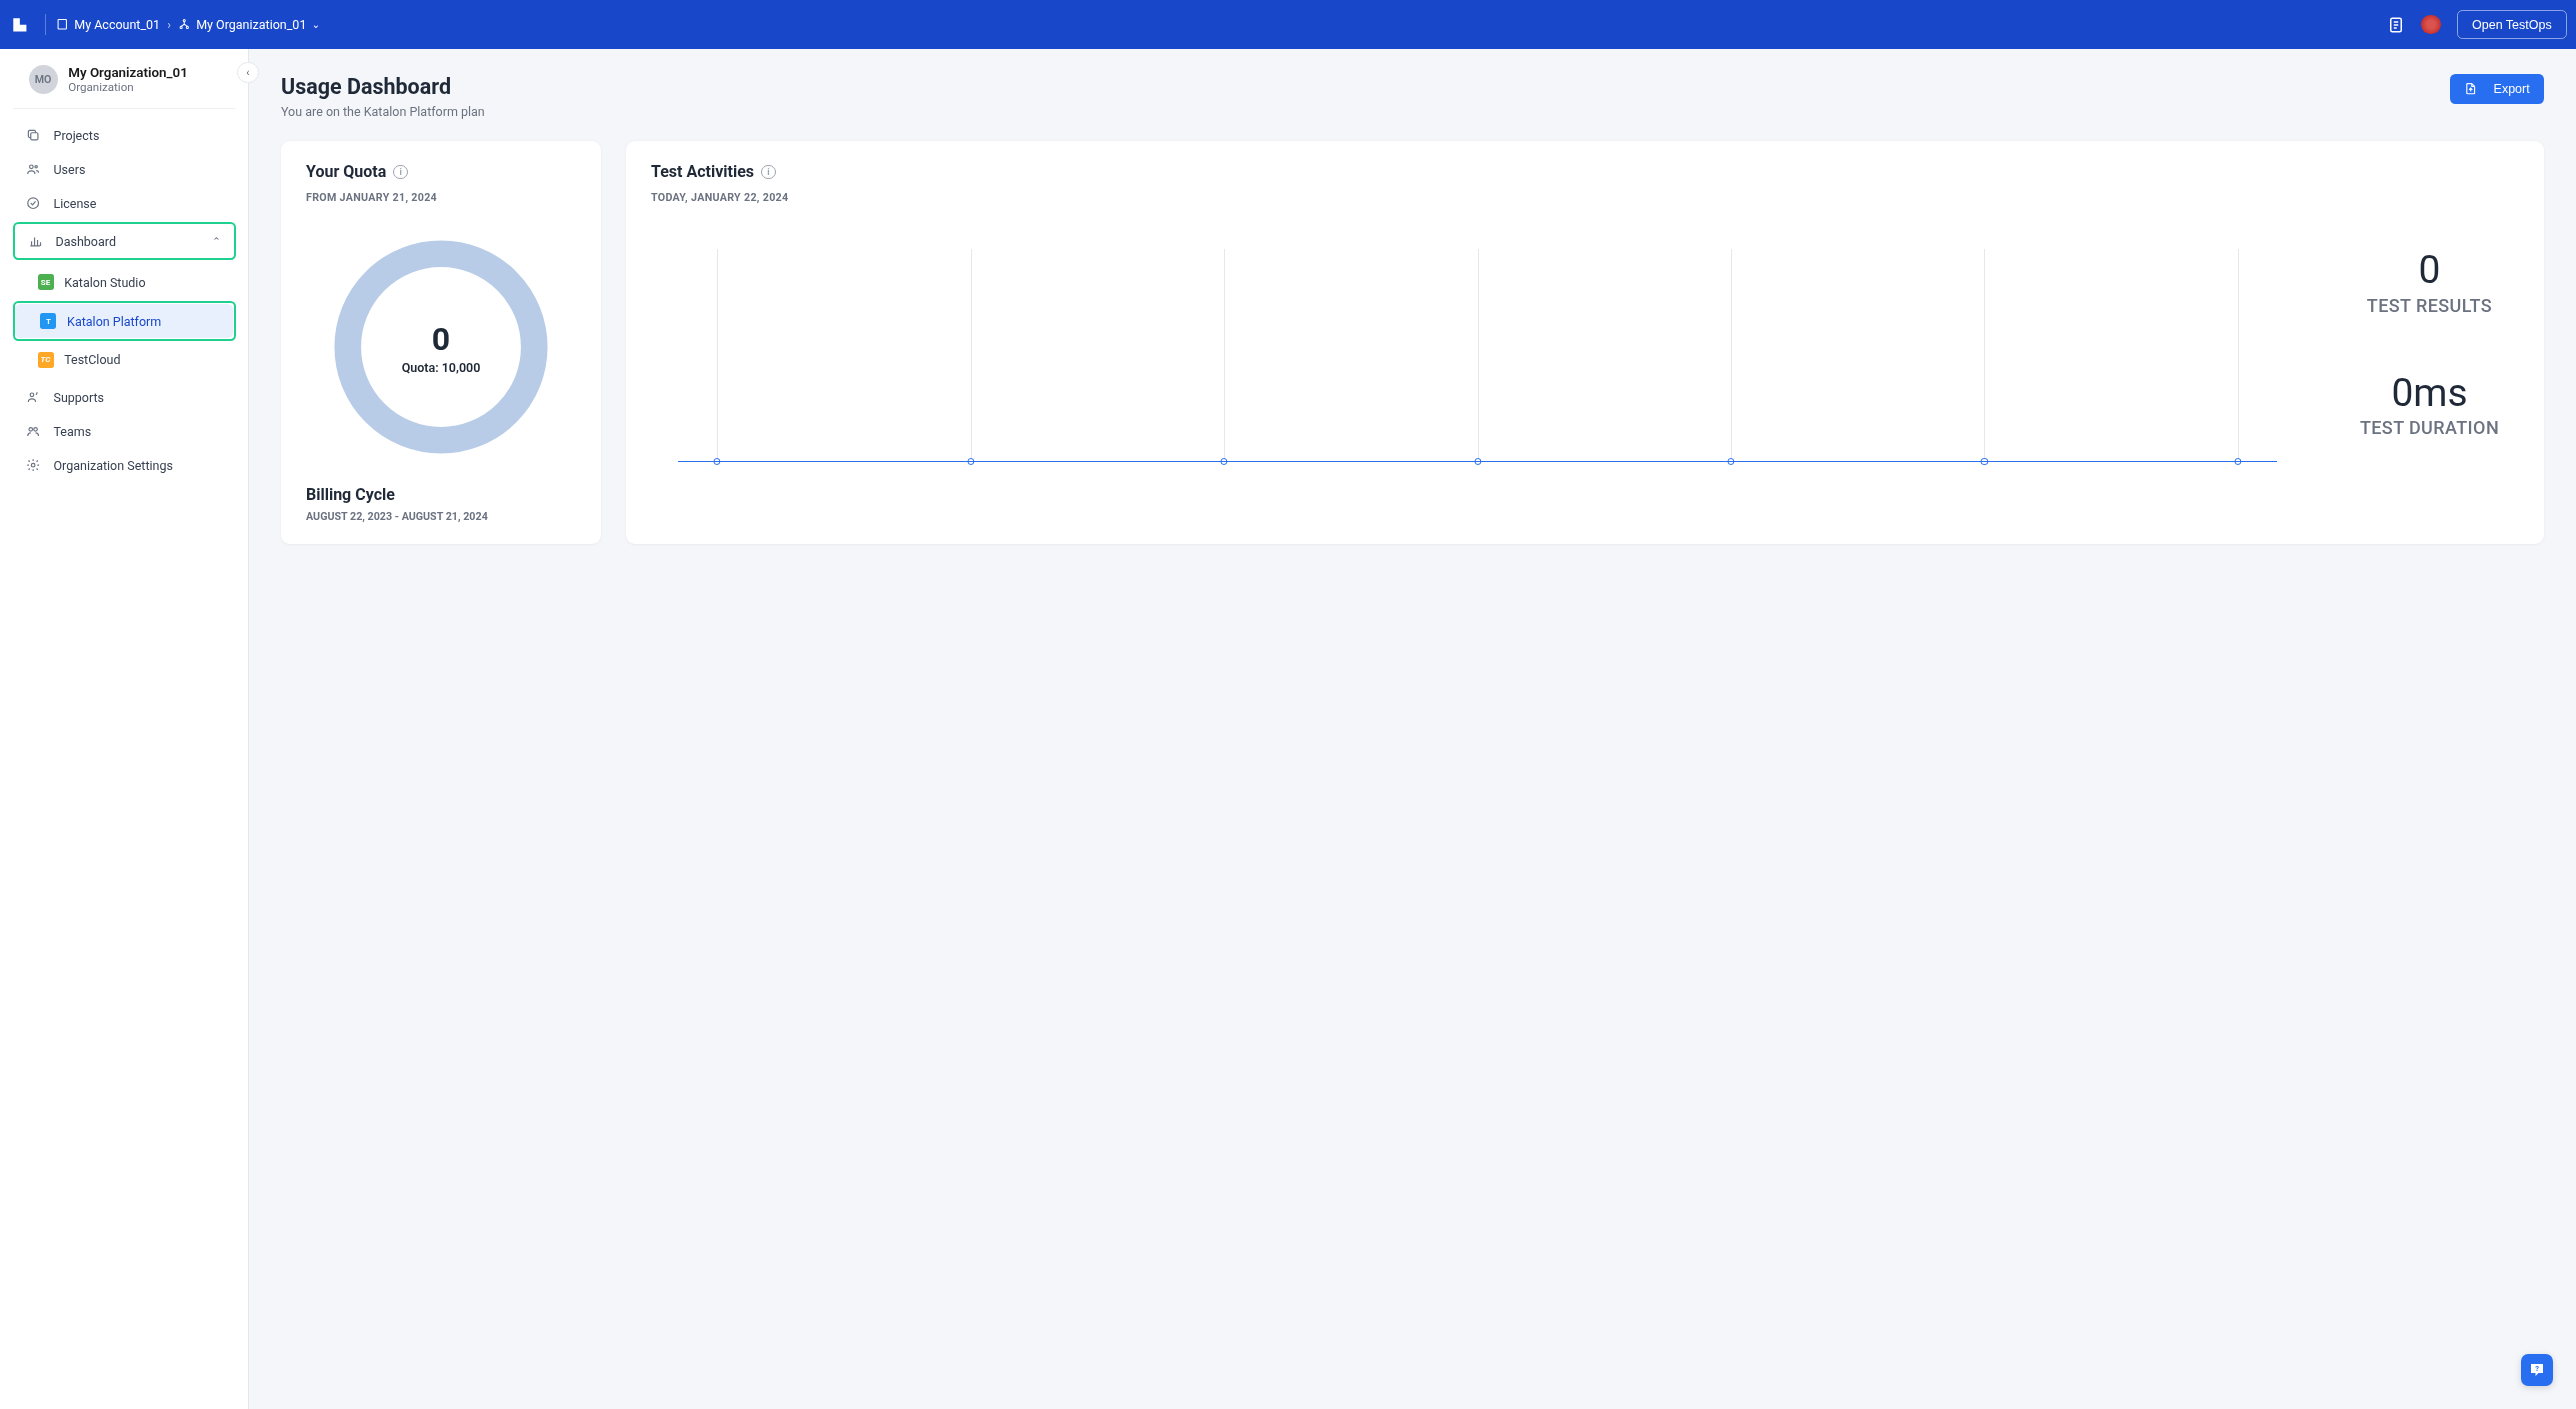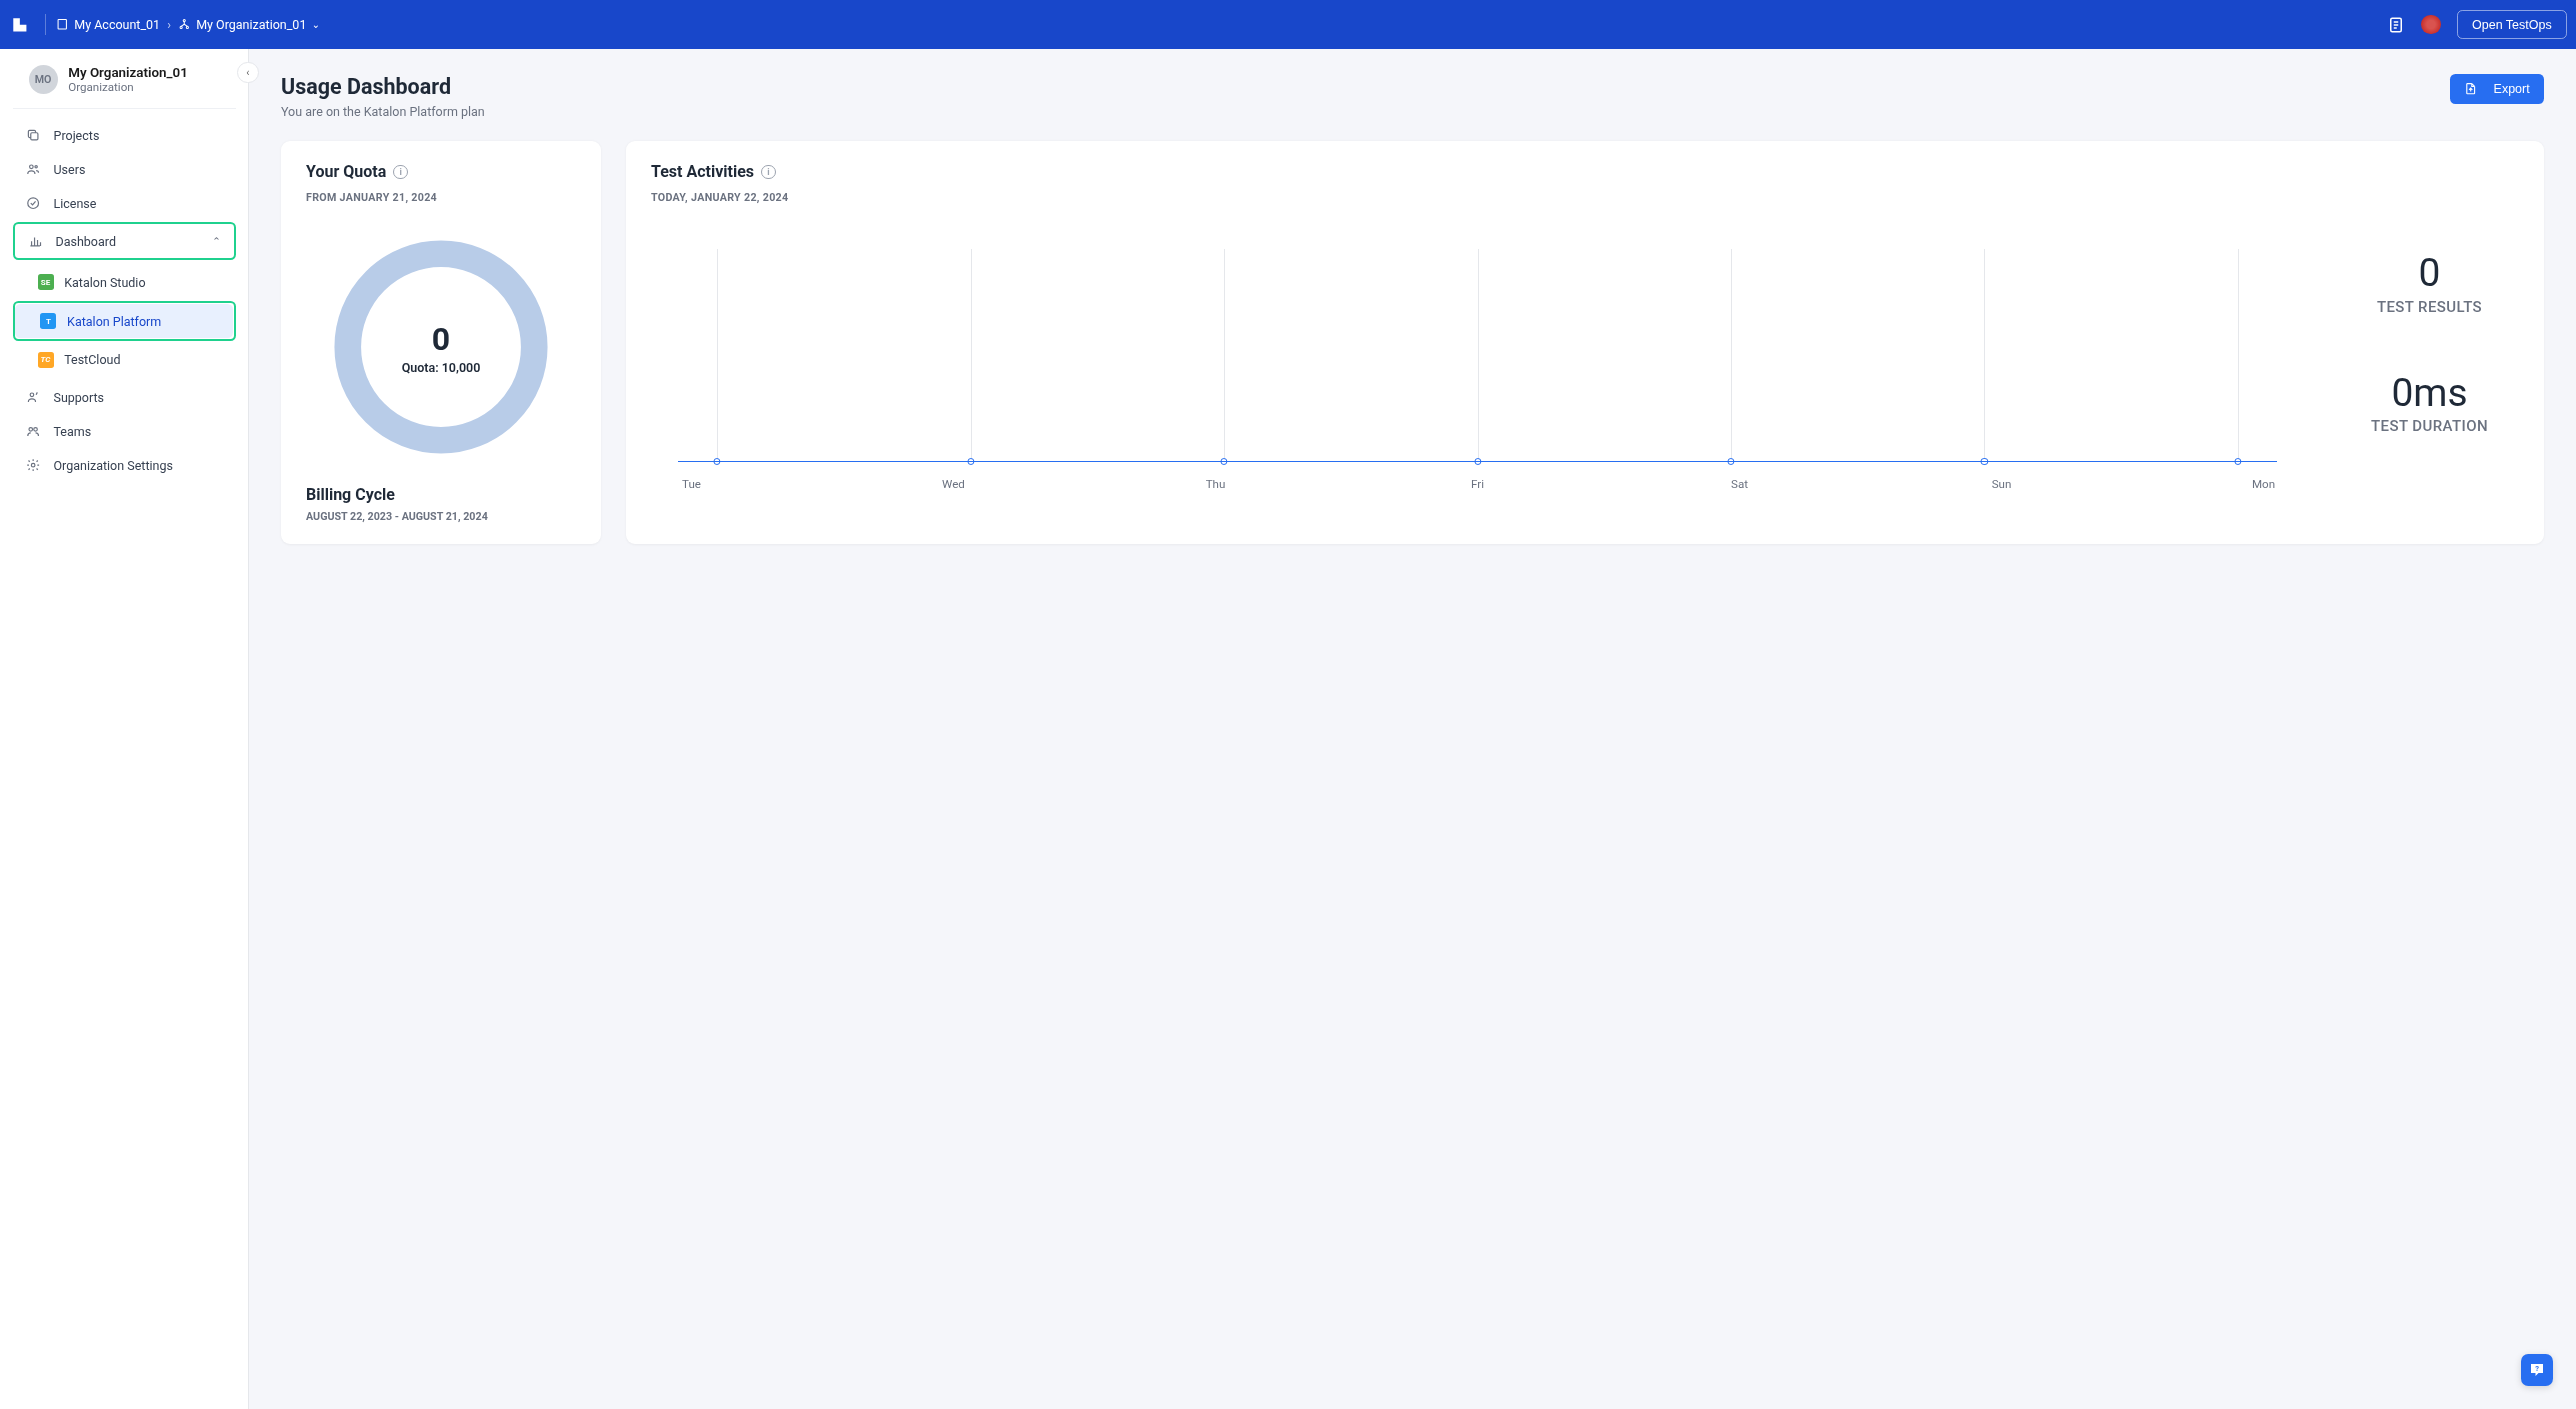--- a/index.html
+++ b/index.html
@@ -74,21 +74,21 @@
 .chart-area { flex: 1; }
 .line-chart { margin-top: 45px; height: 242px; position: relative; }
 .grid-line { position: absolute; top: 0; bottom: 27px; width: 0.9px; background: #e5e7eb; }
 .chart-line { position: absolute; left: 27px; right: 27px; bottom: 29px; height: 1.8px; background: #276ef1; }
 .chart-point { position: absolute; width: 7.2px; height: 7.2px; border: 1.8px solid #276ef1; background: #fff; border-radius: 50%; bottom: 26px; transform: translateX(-50%); }
 .x-labels { position: absolute; bottom: 0; left: 0; right: 0; display: flex; justify-content: space-between; padding: 0 18px; }
 .x-label { font-size: 11.6px; color: #6b7280; width: 45px; text-align: center; }
 
 .stats { width: 179px; display: flex; flex-direction: column; justify-content: center; gap: 54px; }
 .stat-value { font-size: 39px; font-weight: 400; color: #1f2937; text-align: center; }
-.stat-label { font-size: 15px; font-weight: 500; color: #6b7280; text-align: center; letter-spacing: 0.4px; margin-top: 1.8px; }
+.stat-label { font-size: 18px; font-weight: 500; color: #6b7280; text-align: center; letter-spacing: 0.4px; margin-top: 1.8px; }
 
 .help-fab { position: fixed; right: 23px; bottom: 23px; width: 32px; height: 32px; background: #276ef1; border-radius: 7.2px; display: flex; align-items: center; justify-content: center; color: #fff; cursor: pointer; box-shadow: 0 1.8px 7.2px rgba(0,0,0,0.15); }
 </style>
 </head>
 <body>
 
 <div class="topbar">
   <div class="logo">
     <svg viewBox="0 0 24 24" width="19.7" height="19.7" fill="#fff">
         <path d="M4 4 L12 4 L12 12 L20 12 L20 20 L4 20 Z"></path>
@@ -293,29 +293,20 @@
               <div class="chart-point" style="left: 34.6667%;"></div>
               <div class="grid-line" style="left: 50%;"></div>
               <div class="chart-point" style="left: 50%;"></div>
               <div class="grid-line" style="left: 65.3333%;"></div>
               <div class="chart-point" style="left: 65.3333%;"></div>
               <div class="grid-line" style="left: 80.6667%;"></div>
               <div class="chart-point" style="left: 80.6667%;"></div>
               <div class="grid-line" style="left: 96%;"></div>
               <div class="chart-point" style="left: 96%;"></div>
               <div class="chart-line"></div>
-              <div class="x-labels">
-                <div class="x-label">Tue</div>
-                <div class="x-label">Wed</div>
-                <div class="x-label">Thu</div>
-                <div class="x-label">Fri</div>
-                <div class="x-label">Sat</div>
-                <div class="x-label">Sun</div>
-                <div class="x-label">Mon</div>
-              </div>
             </div>
         </div>
 
         <div class="stats">
           <div>
             <div class="stat-value">0</div>
             <div class="stat-label">TEST RESULTS</div>
           </div>
           <div>
             <div class="stat-value">0ms</div>

